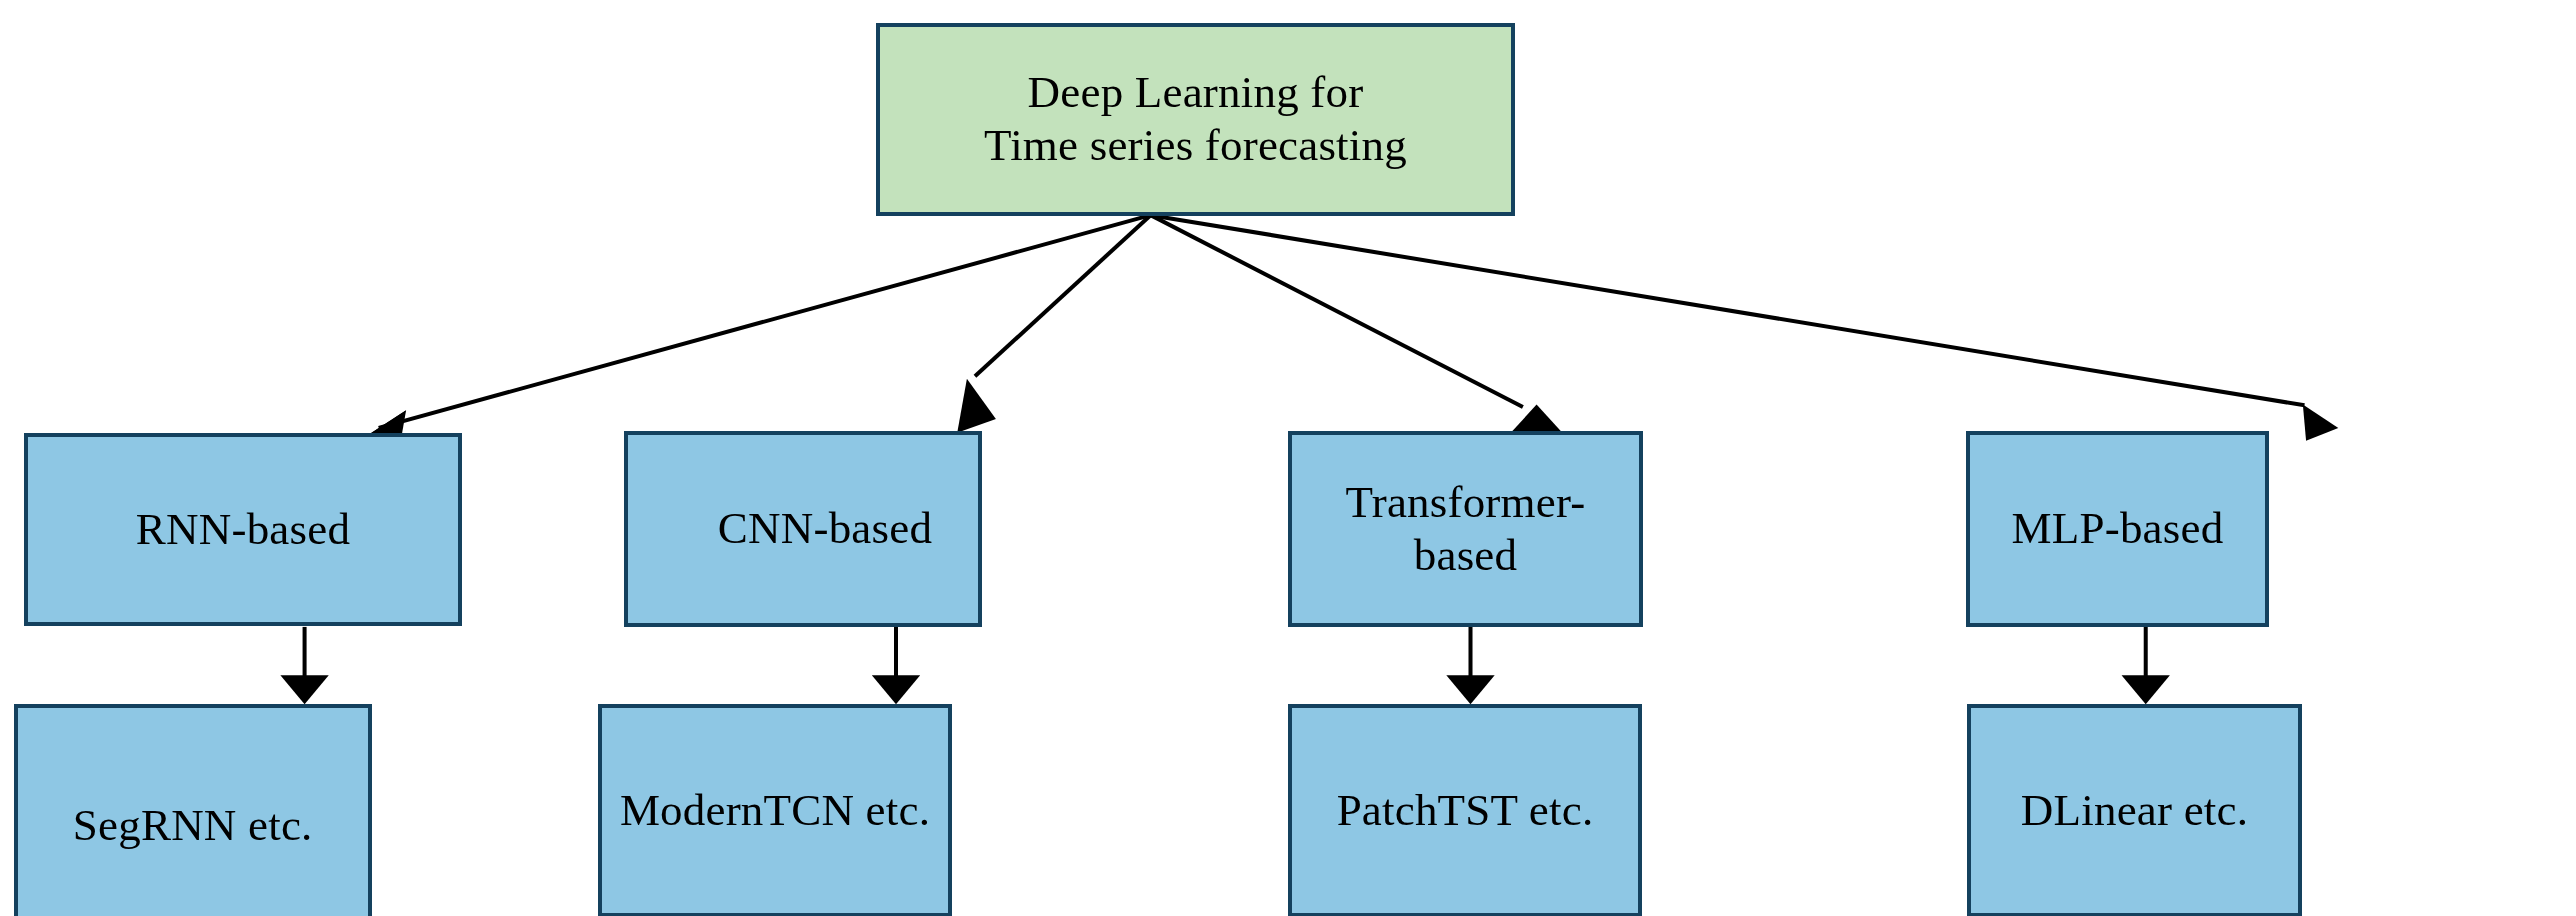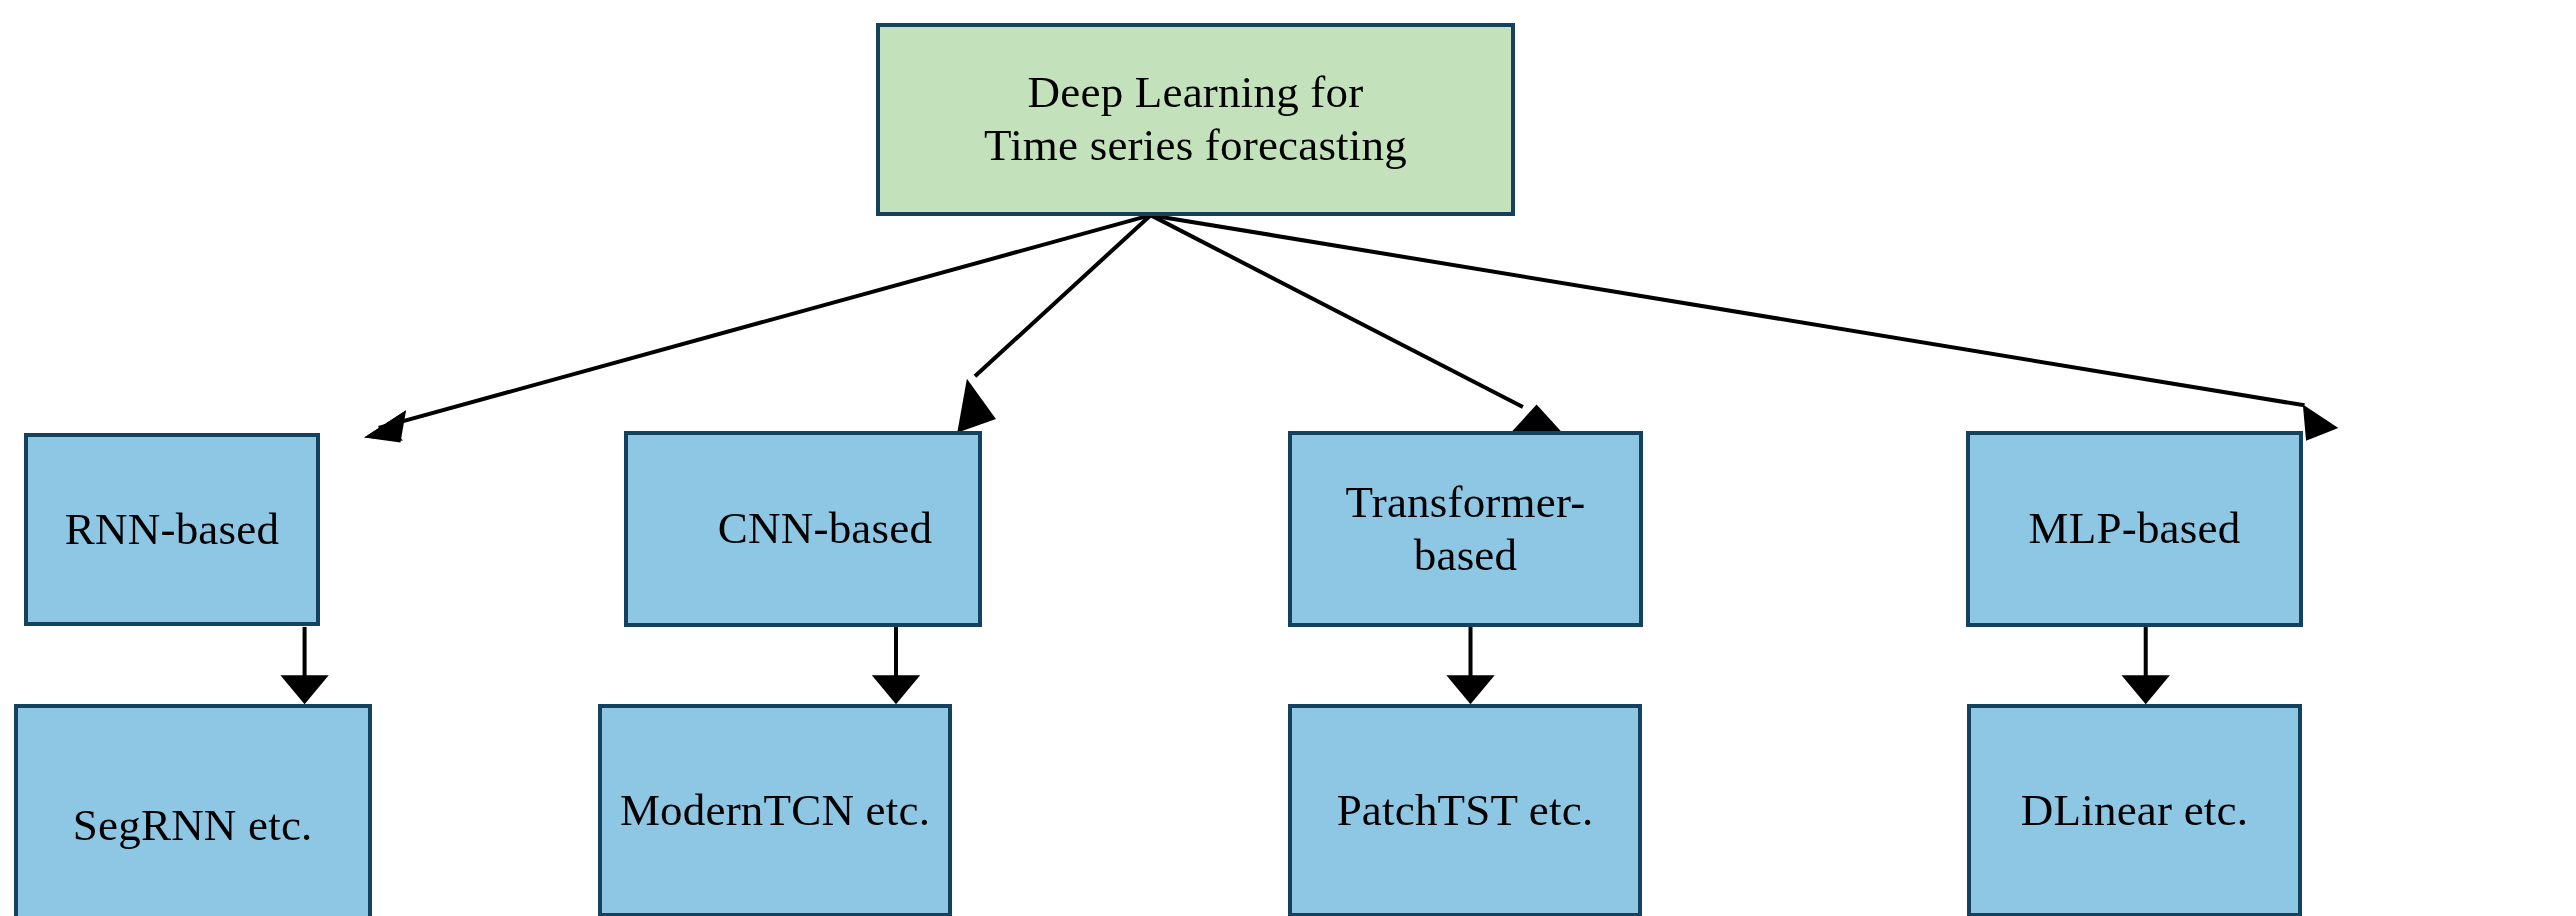--- a/index.html
+++ b/index.html
@@ -99,33 +99,33 @@
       <line x1="2663" y1="778" x2="2663" y2="848" stroke="#000000" stroke-width="5"></line>
       <polygon points="2663,874 2633,838 2693,838" fill="#000000"></polygon>
     </g>
   </svg>
 
   <div class="node node-root" style="left:876px; top:22.6px; width:639px; height:193px;">
     <span class="node-label">Deep Learning for
 Time series forecasting</span>
   </div>
 
-  <div class="node node-branch" style="left:24px; top:433px; width:296px; height:193px;">
+  <div class="node node-branch" style="left:24px; top:433px; width:438px; height:193px;">
     <span class="node-label">RNN-based</span>
   </div>
 
   <div class="node node-branch" style="left:624px; top:431px; width:358px; height:196px;padding-left:44px;">
     <span class="node-label">CNN-based</span>
   </div>
 
   <div class="node node-branch" style="left:1288px; top:431px; width:355px; height:196px;justify-content:center;">
     <span class="node-label">Transformer-based</span>
   </div>
 
-  <div class="node node-branch" style="left:1966px; top:431px; width:337px; height:196px;">
+  <div class="node node-branch" style="left:1966px; top:431px; width:303px; height:196px;">
     <span class="node-label">MLP-based</span>
   </div>
 
   <div class="node node-leaf" style="left:13.7px; top:704px; width:358px; height:243px;">
     <span class="node-label">SegRNN etc.</span>
   </div>
 
   <div class="node node-leaf" style="left:598px; top:704px; width:354px; height:213px;">
     <span class="node-label">ModernTCN etc.</span>
   </div>

